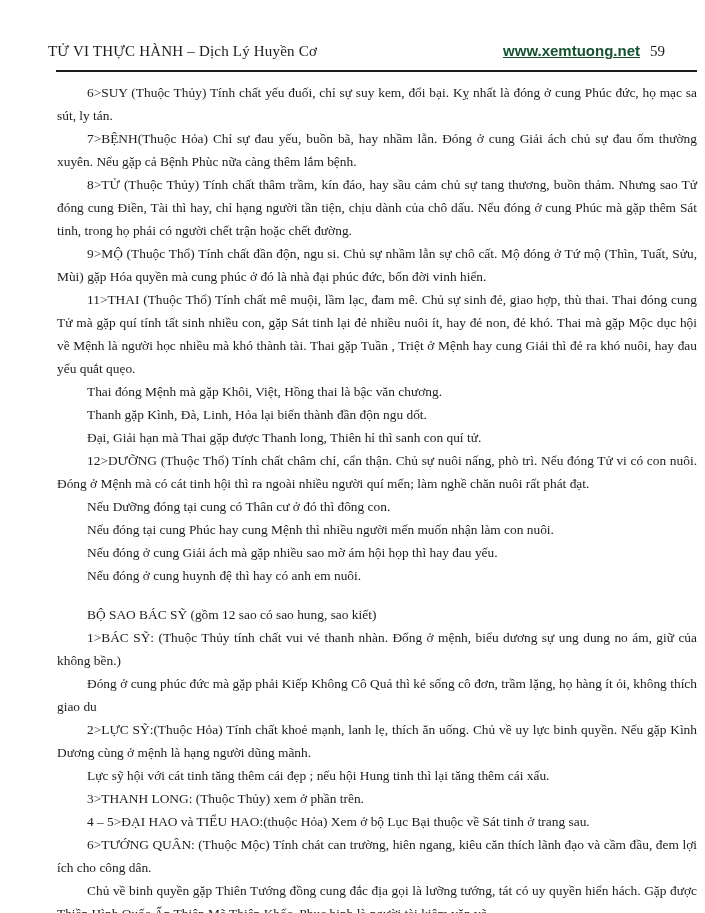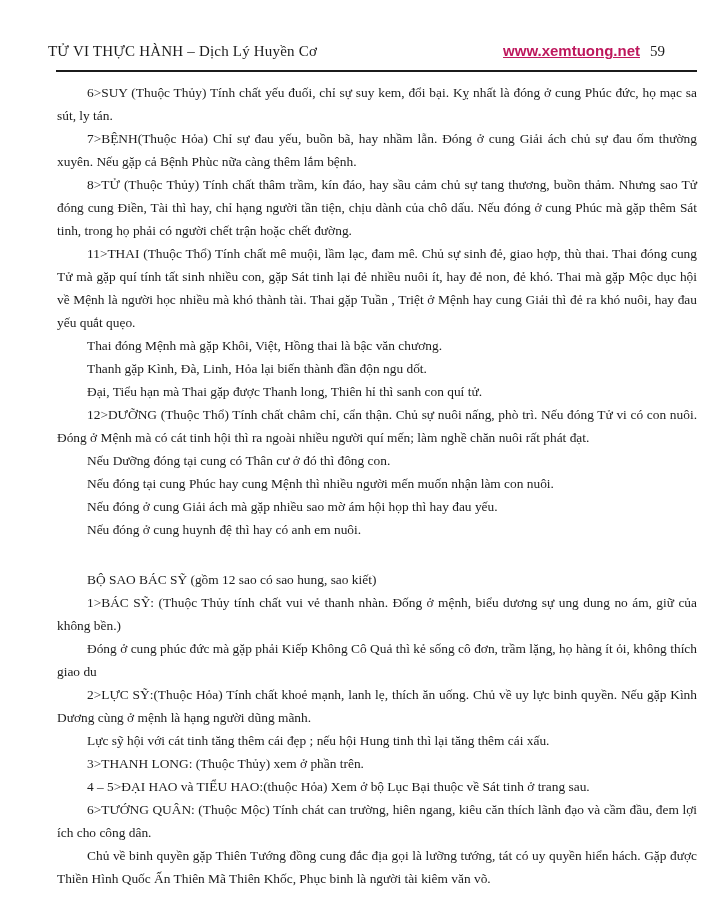--- a/index.html
+++ b/index.html
@@ -45,42 +45,43 @@
     top:81px;left:57px;
     width:640px;
   }
   .para{
     margin:0;
     font-size:13.4px;
     line-height:23px;
     text-align:justify;
     text-indent:30px;
   }
-  .gap-before{margin-top:27px;}
+  .gap-before{margin-top:16px;}
 </style>
 </head>
 <body>
 
 <div class="page">
   <div class="header">
     <span class="title">TỬ VI THỰC HÀNH – Dịch Lý Huyền Cơ</span>
     <span class="hright">
-      <a class="site" style="color: #be185d;">www.xemtuong.net</a>
+      <a class="site" style="color: #14532d;">www.xemtuong.net</a>
       <span class="pnum">59</span>
     </span>
   </div>
   <div class="rule"></div>
   <div class="content" id="content">
       <p class="para">6&gt;SUY (Thuộc Thủy) Tính chất yếu đuối, chỉ sự suy kem, đổi bại. Kỵ nhất là đóng ở cung Phúc đức, họ mạc sa sút, ly tán.</p>
       <p class="para">7&gt;BỆNH(Thuộc Hỏa) Chỉ sự đau yếu, buồn bã, hay nhầm lẫn. Đóng ở cung Giải ách chủ sự đau ốm thường xuyên. Nếu gặp cả Bệnh Phùc nữa càng thêm lắm bệnh.</p>
       <p class="para">8&gt;TỬ (Thuộc Thủy) Tính chất thâm trầm, kín đáo, hay sầu cảm chủ sự tang thương, buồn thảm. Nhưng sao Tử đóng cung Điền, Tài thì hay, chỉ hạng người tần tiện, chịu dành của chô dấu. Nếu đóng ở cung Phúc mà gặp thêm Sát tinh, trong họ phải có người chết trận hoặc chết đường.</p>
+      <p class="para">9&gt;MỘ (Thuộc Thổ) Tính chất đần độn, ngu si. Chủ sự nhầm lẫn sự chô cất. Mộ đóng ở Tứ mộ (Thìn, Tuất, Sửu, Mùi) gặp Hóa quyền mà cung phúc ở đó là nhà đại phúc đức, bốn đời vinh hiển.</p>
       <p class="para">11&gt;THAI (Thuộc Thổ) Tính chất mê muội, lầm lạc, đam mê. Chủ sự sinh đẻ, giao hợp, thù thai. Thai đóng cung Tử mà gặp quí tính tất sinh nhiều con, gặp Sát tinh lại đẻ nhiều nuôi ít, hay đẻ non, đẻ khó. Thai mà gặp Mộc dục hội về Mệnh là người học nhiều mà khó thành tài. Thai gặp Tuần , Triệt ở Mệnh hay cung Giải thì đẻ ra khó nuôi, hay đau yếu quắt quẹo.</p>
       <p class="para">Thai đóng Mệnh mà gặp Khôi, Việt, Hồng thai là bậc văn chương.</p>
       <p class="para">Thanh gặp Kình, Đà, Linh, Hỏa lại biến thành đần độn ngu dốt.</p>
-      <p class="para">Đại, Tiểu hạn mà Thai gặp được Thanh long, Thiên hỉ thì sanh con quí tử.</p>
+      <p class="para">Đại, Giải hạn mà Thai gặp được Thanh long, Thiên hỉ thì sanh con quí tử.</p>
       <p class="para">12&gt;DƯỠNG (Thuộc Thổ) Tính chất châm chỉ, cẩn thận. Chủ sự nuôi nấng, phò trì. Nếu đóng Tử vi có con nuôi. Đóng ở Mệnh mà có cát tinh hội thì ra ngoài nhiều người quí mến; làm nghề chăn nuôi rất phát đạt.</p>
       <p class="para">Nếu Dưỡng đóng tại cung có Thân cư ở đó thì đông con.</p>
       <p class="para">Nếu đóng tại cung Phúc hay cung Mệnh thì nhiều người mến muốn nhận làm con nuôi.</p>
       <p class="para">Nếu đóng ở cung Giải ách mà gặp nhiều sao mờ ám hội họp thì hay đau yếu.</p>
       <p class="para">Nếu đóng ở cung huynh đệ thì hay có anh em nuôi.</p>
       <p class="para gap-before">BỘ SAO BÁC SỸ (gồm 12 sao có sao hung, sao kiết)</p>
       <p class="para">1&gt;BÁC SỸ: (Thuộc Thủy tính chất vui vẻ thanh nhàn. Đống ở mệnh, biểu dương sự ung dung no ám, giữ của không bền.)</p>
       <p class="para">Đóng ở cung phúc đức mà gặp phải Kiếp Không Cô Quả thì kẻ sống cô đơn, trầm lặng, họ hàng ít ỏi, không thích giao du</p>
       <p class="para">2&gt;LỰC SỸ:(Thuộc Hỏa) Tính chất khoẻ mạnh, lanh lẹ, thích ăn uống. Chủ về uy lực binh quyền. Nếu gặp Kình Dương cùng ở mệnh là hạng người dũng mãnh.</p>
       <p class="para">Lực sỹ hội với cát tinh tăng thêm cái đẹp ; nếu hội Hung tinh thì lại tăng thêm cái xấu.</p>

